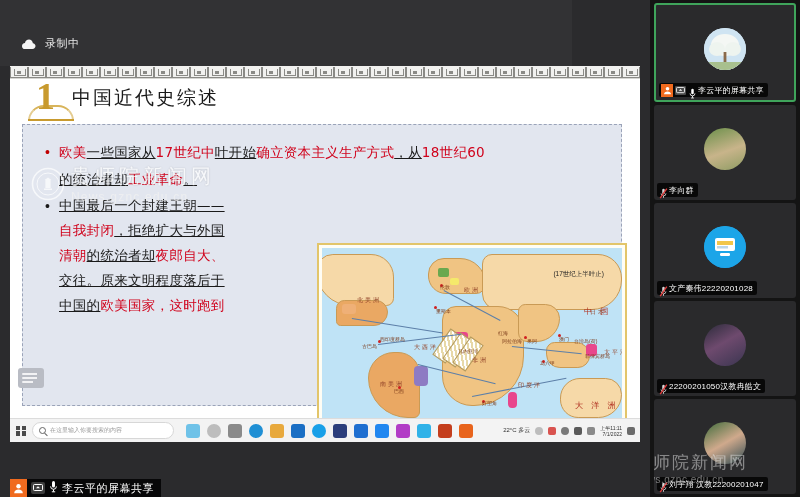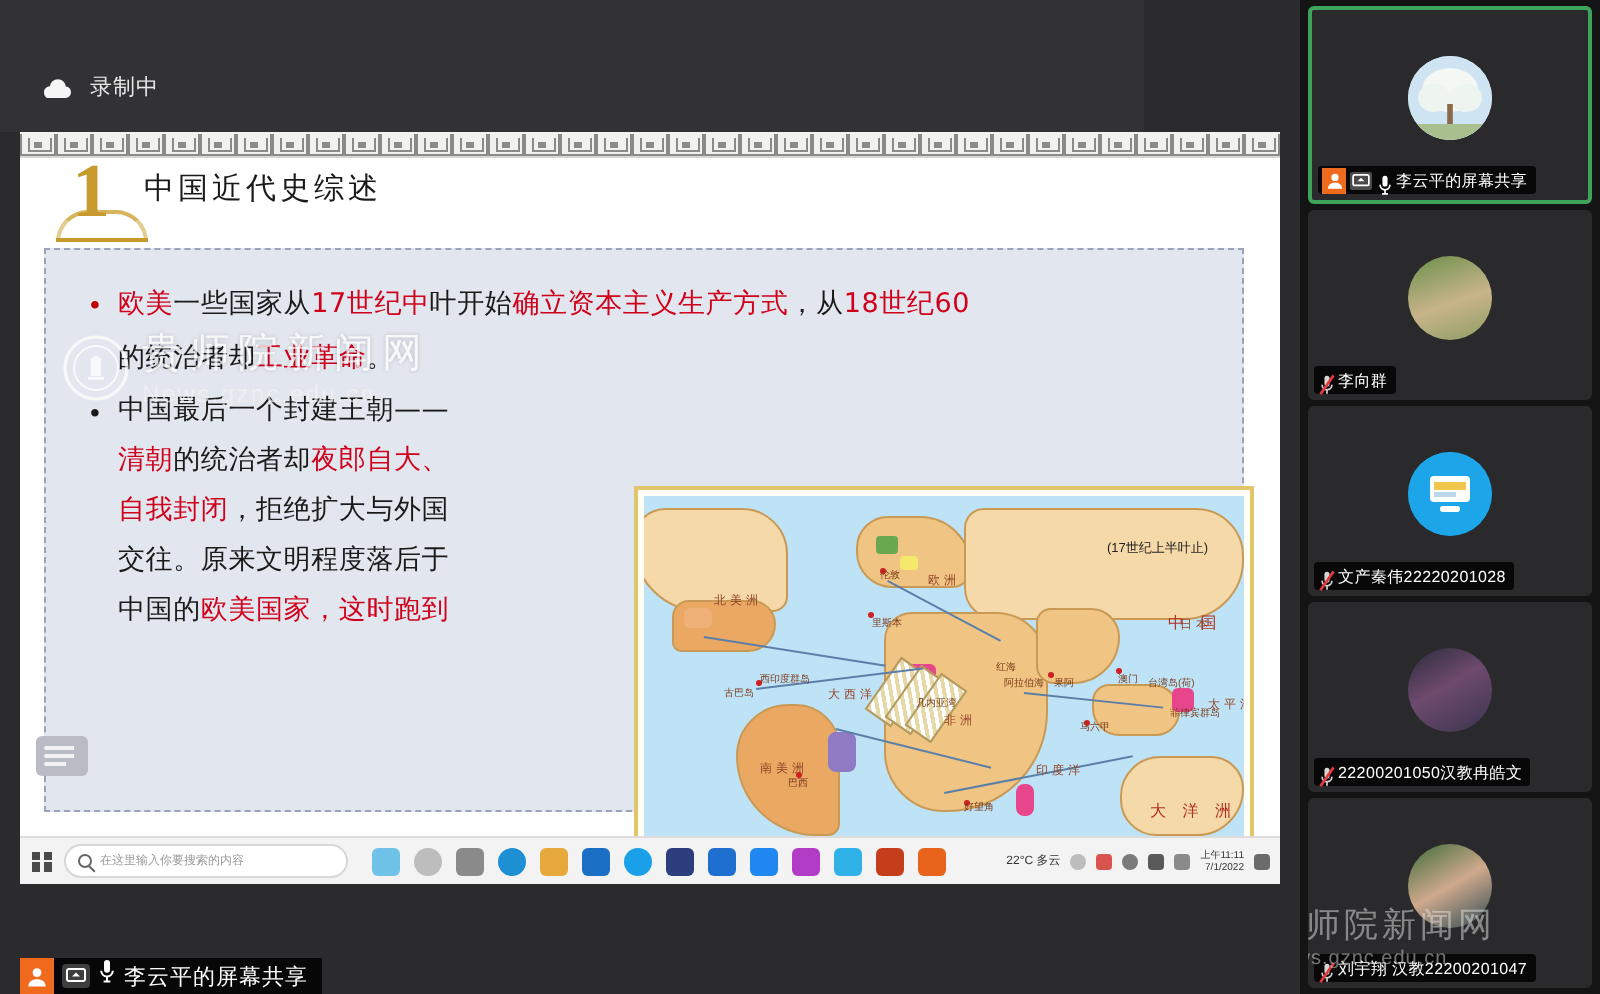--- a/index.html
+++ b/index.html
@@ -76,21 +76,21 @@
     border: 2px solid #d8b45a; border-bottom: none;
     border-radius: 23px 23px 0 0;
     border-left-color: #e4cc90; border-right-color: #e4cc90;
   }
   #numeral-bar {
     position: absolute; left: 0px; top: 38px; width: 46px; height: 2px;
     background: #c89a2e;
   }
   #slide-title {
     position: absolute; left: 62px; top: 4px;
-    font-size: 15px; color: #1a1a1a; letter-spacing: 2px;
+    font-size: 19px; color: #1a1a1a; letter-spacing: 2px;
     font-family: "DejaVu Sans", "Liberation Sans", sans-serif;
   }
 
   
   #content-panel {
     position: absolute; left: 12px; top: 58px; width: 600px; height: 282px;
     background: #e2e6ef;
     border: 1px dashed #9aa3b8;
   }
 
@@ -100,21 +100,21 @@
   }
   .bullet-row { display: flex; }
   .bullet-dot {
     width: 14px; flex: 0 0 14px; color: #c00000; font-size: 14px;
     line-height: 27px; text-align: left;
   }
   .bullet-dot.dark { color: #1a1a1a; }
   .bullet-body { flex: 1; }
   .ln { font-size: 13.5px; line-height: 27px; letter-spacing: .3px;
         font-family: "DejaVu Sans", "Liberation Sans", sans-serif; }
-  .k { color: #1a1a1a; }
+  .k { color: #1a1a1a; text-decoration: underline; }
   .r { color: #d0021b; }
   #b2 { width: 240px; }
   #b2 .ln { line-height: 25px; }
 
   
   #map-fig {
     position: absolute; left: 294px; top: 118px; width: 310px; height: 228px;
     background: #fffdf4;
     border: 2px solid #e2c56a;
     padding: 3px;
@@ -362,22 +362,22 @@
               <div class="bullet-dot">•</div>
               <div class="bullet-body">
                 <div class="ln"><span class="r">欧美</span><span class="k">一些国家从</span><span class="r">17世纪中</span><span class="k">叶开始</span><span class="r">确立资本主义生产方式</span><span class="k">，从</span><span class="r">18世纪60</span></div>
                 <div class="ln"><span class="k">的统治者却</span><span class="r">工业革命</span><span class="k">。</span></div>
               </div>
             </div>
             <div class="bullet-row" id="b2">
               <div class="bullet-dot dark">•</div>
               <div class="bullet-body">
                 <div class="ln"><span class="k">中国最后一个封建王朝——</span></div>
+                <div class="ln"><span class="r">自我封闭</span><span class="k">，拒绝扩大与外国</span></div>
                 <div class="ln"><span class="r">清朝</span><span class="k">的统治者却</span><span class="r">夜郎自大、</span></div>
-                <div class="ln"><span class="r">自我封闭</span><span class="k">，拒绝扩大与外国</span></div>
                 <div class="ln"><span class="k">交往。原来文明程度落后于</span></div>
                 <div class="ln"><span class="k">中国的</span><span class="r">欧美国家，这时跑到</span></div>
               </div>
             </div>
           </div>
 
         <div id="map-fig">
           <div id="map-canvas">
 
             <div class="land pale" style="left:-6px;  top:6px;   width:78px;  height:52px; border-radius:22px 30px 10px 46px;"></div>

